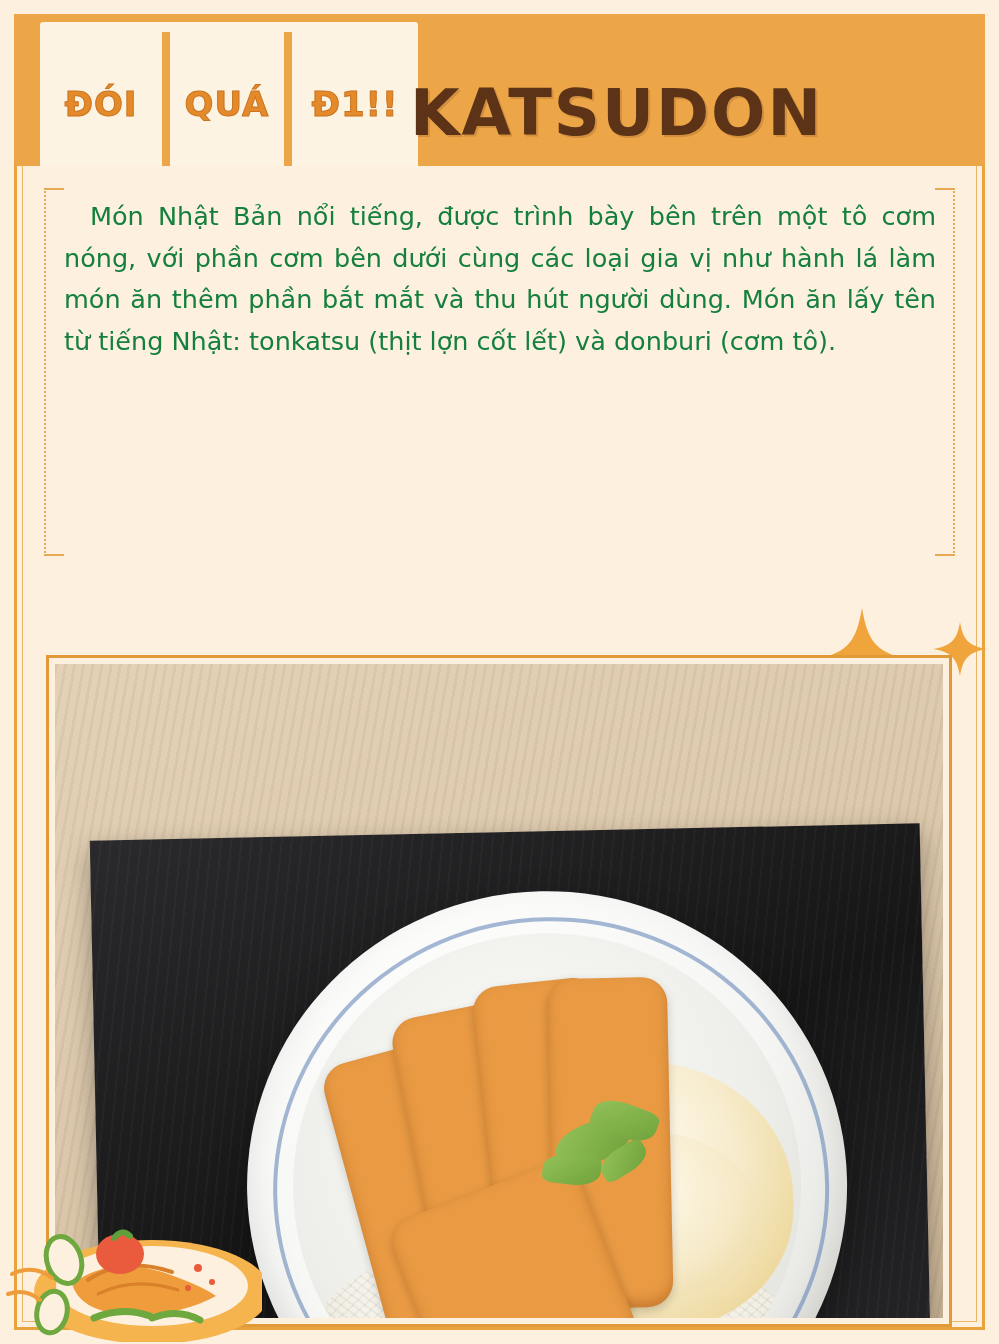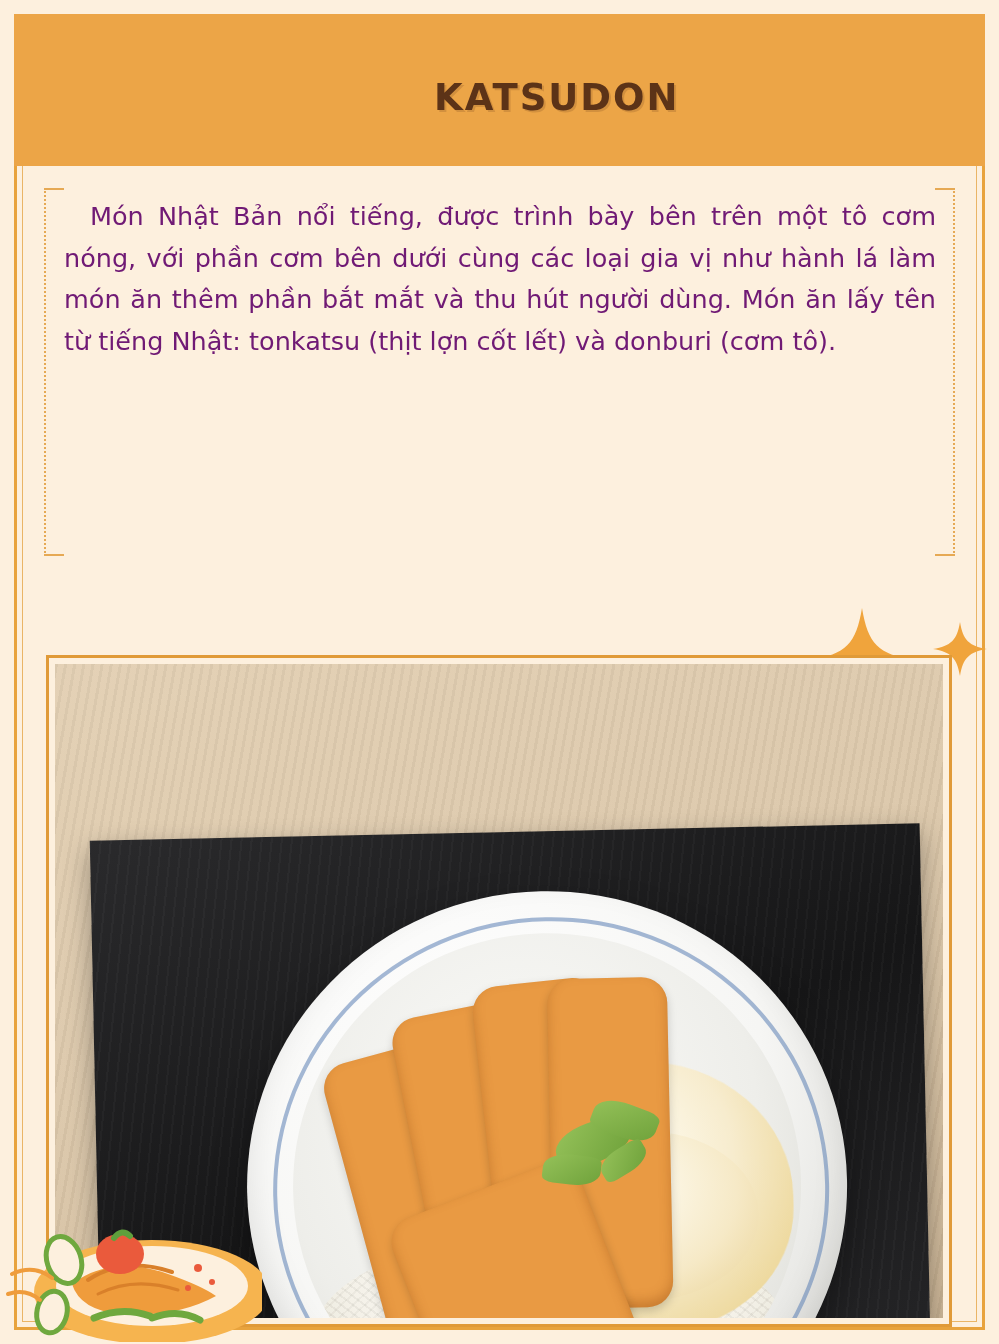--- a/index.html
+++ b/index.html
@@ -40,25 +40,25 @@
     position: absolute;
     left: 14px;
     top: 14px;
     width: 971px;
     height: 152px;
     background: #eca547;
     overflow: hidden;
   }
   .header-title {
     position: absolute;
-    left: 420px;
+    left: 396px;
     top: 62px;
     font-family: "DejaVu Sans", sans-serif;
     font-weight: bold;
-    font-size: 37px;
+    font-size: 64px;
     letter-spacing: 2px;
     color: #5c3317;
     text-shadow: 2px 2px 0 rgba(92,51,23,0.18);
   }
 
   
   .noren {
     position: absolute;
     left: 26px;
     top: 8px;
@@ -109,21 +109,21 @@
   .content {
     position: absolute;
     left: 64px;
     top: 196px;
     width: 872px;
   }
   .para {
     font-family: "DejaVu Sans", sans-serif;
     font-size: 25.5px;
     line-height: 1.63;
-    color: #701a75;
+    color: #15803d;
     text-align: justify;
     text-indent: 26px;
     margin: 0 0 28px 0;
   }
 
   
   .rail {
     position: absolute;
     top: 188px;
     height: 368px;
@@ -289,20 +289,41 @@
   }
 </style>
 </head>
 <body>
 
 <div class="page-frame"></div>
 <div class="page-frame-inner"></div>
 
 <div class="header-band">
 
+  <div class="noren">
+    <div class="noren-rod"></div>
+
+    <div class="noren-panel p1">
+      <div class="noren-tab" style="left:18px;"></div>
+      <div class="noren-tab" style="left:88px;"></div>
+      <div class="noren-word">ĐÓI</div>
+    </div>
+
+    <div class="noren-panel p2">
+      <div class="noren-tab" style="left:16px;"></div>
+      <div class="noren-tab" style="left:82px;"></div>
+      <div class="noren-word">QUÁ</div>
+    </div>
+
+    <div class="noren-panel p3">
+      <div class="noren-tab" style="left:22px;"></div>
+      <div class="noren-tab" style="left:92px;"></div>
+      <div class="noren-word">Đ1!!</div>
+    </div>
+  </div>
 
   <div class="header-title">KATSUDON</div>
 </div>
 
 <div class="rail left"></div>
 <div class="rail right"></div>
 <div class="tick" style="left:44px; top:188px;"></div>
 <div class="tick" style="left:44px; top:554px;"></div>
 <div class="tick" style="left:935px; top:188px;"></div>
 <div class="tick" style="left:935px; top:554px;"></div>

